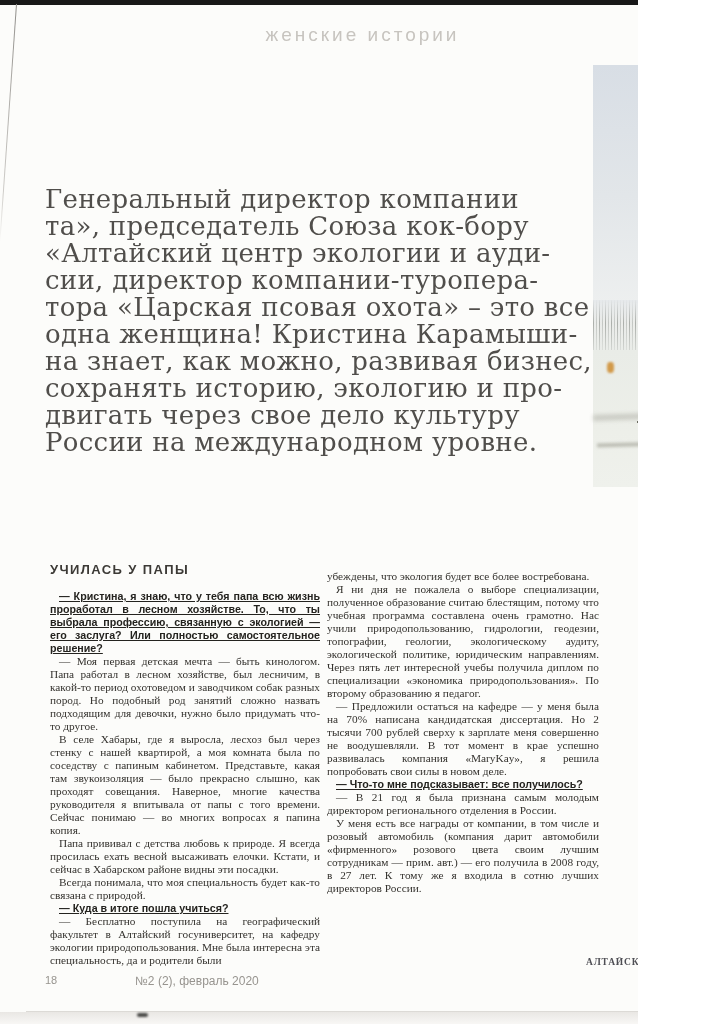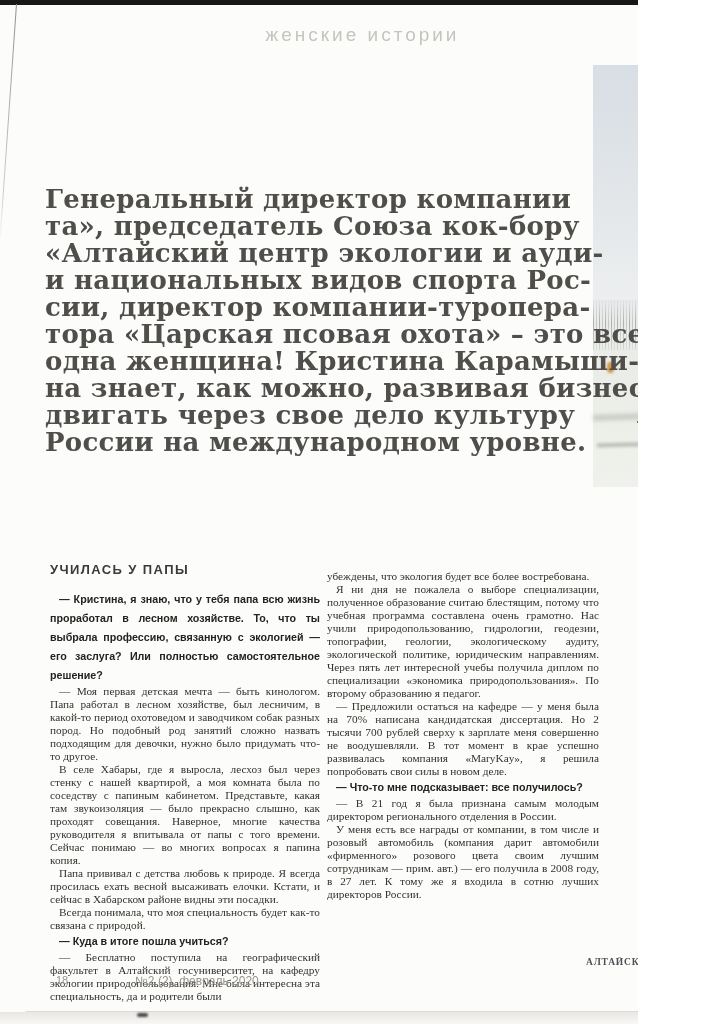--- a/index.html
+++ b/index.html
@@ -40,36 +40,36 @@
 
   
   .gutter{position:absolute;left:695px;top:0;width:30px;height:1024px;z-index:2;
     background:linear-gradient(90deg,rgba(170,168,164,0) 0,rgba(164,162,158,.42) 32%,rgba(148,146,142,.5) 48%,rgba(206,204,200,.55) 68%,rgba(242,240,236,.95) 85%,#f5f3ef 100%);}
   .nextpage-photo{position:absolute;left:706px;top:212px;width:19px;height:258px;z-index:3;
     background:linear-gradient(#c5a17a,#b68c63 38%,#aa8058 68%,#cab28d);filter:blur(3px);
     border-radius:55% 0 0 45% / 14% 0 0 10%;}
 
   
   .headline{position:absolute;left:45px;top:186px;width:585px;z-index:4;
-    font-family:"DejaVu Serif",serif;font-size:26px;line-height:27px;color:#504e4b;letter-spacing:.3px;font-weight:bold;}
+    font-family:"DejaVu Serif",serif;font-size:26px;line-height:27px;color:#504e4b;letter-spacing:.3px;}
   .headline .hl{white-space:nowrap;}
 
   
   .col{position:absolute;z-index:4;}
   .col-left{left:50px;top:562px;width:270px;}
   .col-right{left:327px;top:570px;width:272px;}
   .col p{margin:0;text-align:justify;}
   .a{font-family:"Liberation Serif",serif;font-size:11.3px;line-height:13px;color:#34322e;text-indent:9px;}
   .noindent{text-indent:0;}
-  .q{font-family:"Liberation Sans",sans-serif;font-weight:bold;font-size:10.7px;line-height:19px;color:#24231f;text-indent:9px;}
+  .q{font-family:"Liberation Sans",sans-serif;font-weight:bold;font-size:10.7px;line-height:13px;color:#24231f;text-indent:9px;text-decoration:underline;}
   .section-heading{font-family:"Liberation Sans",sans-serif;font-weight:bold;font-size:13px;
     letter-spacing:1.4px;color:#3c3a36;margin:0 0 13px 0;}
 
   
-  .footer-pagenum{position:absolute;left:56px;top:974px;font-size:11px;color:#97948f;z-index:4;}
+  .footer-pagenum{position:absolute;left:45px;top:974px;font-size:11px;color:#97948f;z-index:4;}
   .footer-issue{position:absolute;left:112px;top:974px;font-size:12px;color:#97948f;z-index:4;margin-left:23px;}
   .magazine-title{position:absolute;left:586px;top:957px;width:138px;z-index:4;
     font-family:"Liberation Serif",serif;font-weight:bold;font-size:9.5px;letter-spacing:.8px;color:#4e4e54;
     white-space:nowrap;overflow:hidden;
     -webkit-mask-image:linear-gradient(90deg,#000 68%,rgba(0,0,0,.25) 96%);
             mask-image:linear-gradient(90deg,#000 68%,rgba(0,0,0,.25) 96%);}
 </style>
 </head>
 <body>
 
@@ -91,25 +91,25 @@
     <div class="photo-shade"></div>
   </div>
 
   <div class="gutter"></div>
   <div class="nextpage-photo"></div>
 
   <div class="headline">
     <div class="hl">Генеральный директор компании</div>
     <div class="hl">та», председатель Союза кок-бору</div>
     <div class="hl">«Алтайский центр экологии и ауди-</div>
-    <div class="hl">и национальных видов спорта Рос-</div>
     <div class="hl">сии, директор компании-туропера-</div>
     <div class="hl">тора «Царская псовая охота» – это все</div>
     <div class="hl">одна женщина! Кристина Карамыши-</div>
     <div class="hl">на знает, как можно, развивая бизнес,</div>
+    <div class="hl">сохранять историю, экологию и про-</div>
     <div class="hl">двигать через свое дело культуру</div>
     <div class="hl">России на международном уровне.</div>
   </div>
 
   <div class="col col-left">
     <div class="section-heading">УЧИЛАСЬ У ПАПЫ</div>
     <p class="q">— Кристина, я знаю, что у тебя папа всю жизнь проработал в лесном хозяйстве. То, что ты выбрала профессию, связанную с экологией — его заслуга? Или полностью самостоятельное решение?</p>
     <p class="a">— Моя первая детская мечта — быть кинологом. Папа работал в лесном хозяйстве, был лесничим, в какой-то период охотоведом и заводчиком собак разных пород. Но подобный род занятий сложно назвать подходящим для девочки, нужно было придумать что-то другое.</p>
     <p class="a">В селе Хабары, где я выросла, лесхоз был через стенку с нашей квартирой, а моя комната была по соседству с папиным кабинетом. Представьте, какая там звукоизоляция — было прекрасно слышно, как проходят совещания. Наверное, многие качества руководителя я впитывала от папы с того времени. Сейчас понимаю — во многих вопросах я папина копия.</p>
     <p class="a">Папа прививал с детства любовь к природе. Я всегда просилась ехать весной высаживать елочки. Кстати, и сейчас в Хабарском районе видны эти посадки.</p>

